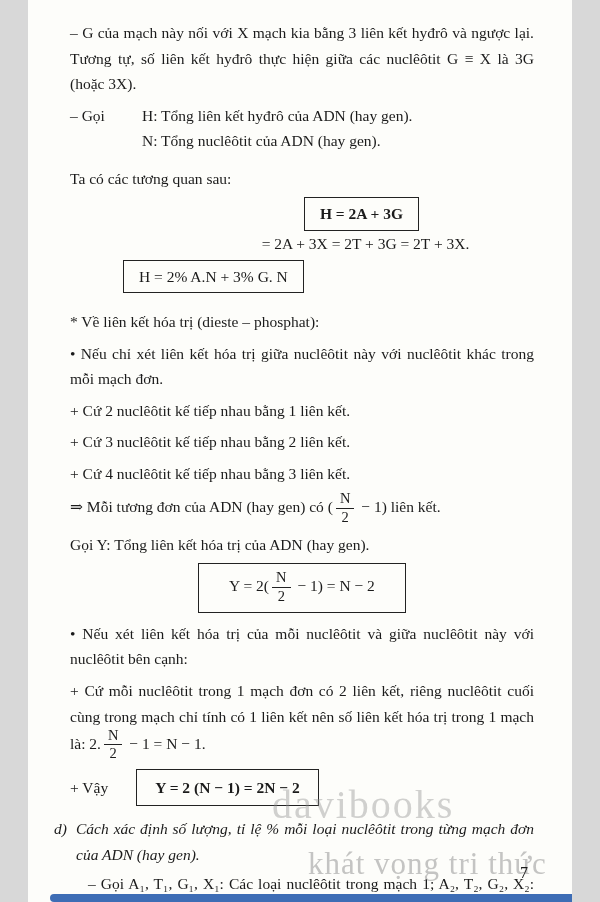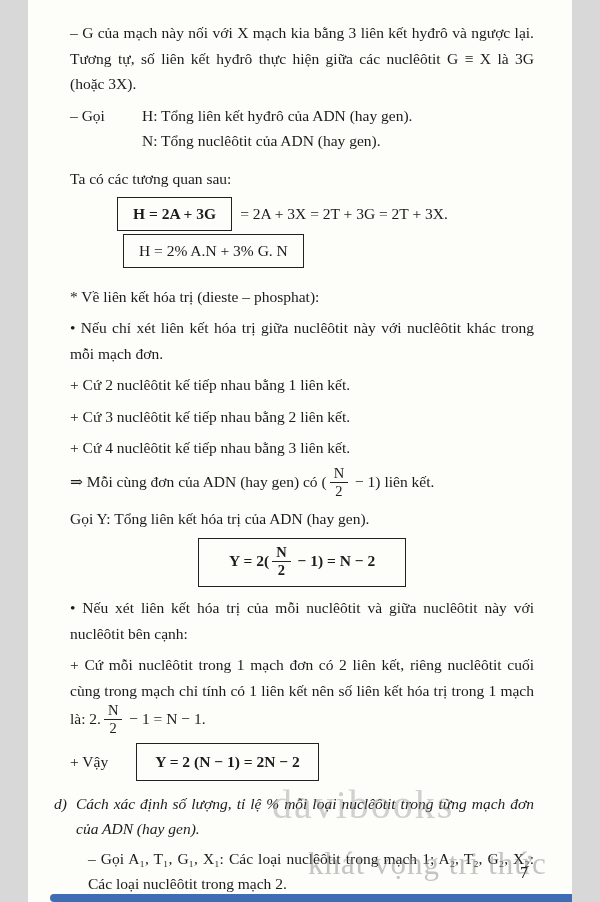--- a/index.html
+++ b/index.html
@@ -6,26 +6,26 @@
   body{background:#d8d8d8;font-family:"Liberation Serif","DejaVu Serif",serif;}
   .page{position:relative;width:544px;height:902px;margin:0 auto;background:#fdfdfa;color:#1b1b1b;
         font-size:15.5px;line-height:1.65;padding:20px 38px 0 42px;box-sizing:border-box;overflow:hidden;}
   .para{margin:0 0 6px 0;}
   .justify{text-align:justify;}
   
   .goi-row{display:flex;margin-bottom:12px;}
   .goi-label{flex:0 0 72px;}
   
   .formula-area{margin:4px 0 16px 0;}
-  .f1-row{display:flex;align-items:center;margin-left:47px;}
+  .f1-row{display:flex;align-items:center;margin-left:119px;flex-direction:column;}
   .fbox{display:inline-block;border:1.6px solid #222;padding:3px 15px;background:transparent;}
   .f1{font-weight:bold;}
   .f1-rest{margin-left:8px;white-space:nowrap;}
   .f2-row{margin-left:53px;margin-top:3px;}
-  .f3-row{margin:4px 0 8px 128px;font-weight:bold;}
+  .f3-row{margin:4px 0 8px 128px;}
   .f3{padding:7px 30px;}
   .f4{font-weight:bold;padding:5px 18px;margin-left:28px;}
   
   .frac{display:inline-flex;flex-direction:column;align-items:center;vertical-align:middle;
         line-height:1.05;margin:0 3px;font-size:14.5px;position:relative;top:-1px;}
   .frac .num{border-bottom:1.2px solid #222;padding:0 4px 1px 4px;}
   .frac .den{padding-top:1px;}
   
   .vay-row{display:flex;align-items:center;margin:4px 0 10px 0;}
   
@@ -68,21 +68,21 @@
   </div>
 
   <p class="para">* Về liên kết hóa trị (dieste – phosphat):</p>
 
   <p class="para justify">• Nếu chỉ xét liên kết hóa trị giữa nuclêôtit này với nuclêôtit khác trong mỗi mạch đơn.</p>
 
   <p class="para">+ Cứ 2 nuclêôtit kế tiếp nhau bằng 1 liên kết.</p>
   <p class="para">+ Cứ 3 nuclêôtit kế tiếp nhau bằng 2 liên kết.</p>
   <p class="para">+ Cứ 4 nuclêôtit kế tiếp nhau bằng 3 liên kết.</p>
 
-  <p class="para"><span>⇒ Mỗi cùng đơn của ADN (hay gen) có (</span><span class="frac">
+  <p class="para"><span>⇒ Mỗi tương đơn của ADN (hay gen) có (</span><span class="frac">
         <span class="num">N</span>
         <span class="den">2</span>
       </span><span> − 1) liên kết.</span></p>
 
   <p class="para">Gọi Y: Tổng liên kết hóa trị của ADN (hay gen).</p>
 
   <div class="f3-row">
     <span class="fbox f3"><span>Y  = 2(</span><span class="frac">
           <span class="num">N</span>
           <span class="den">2</span>

